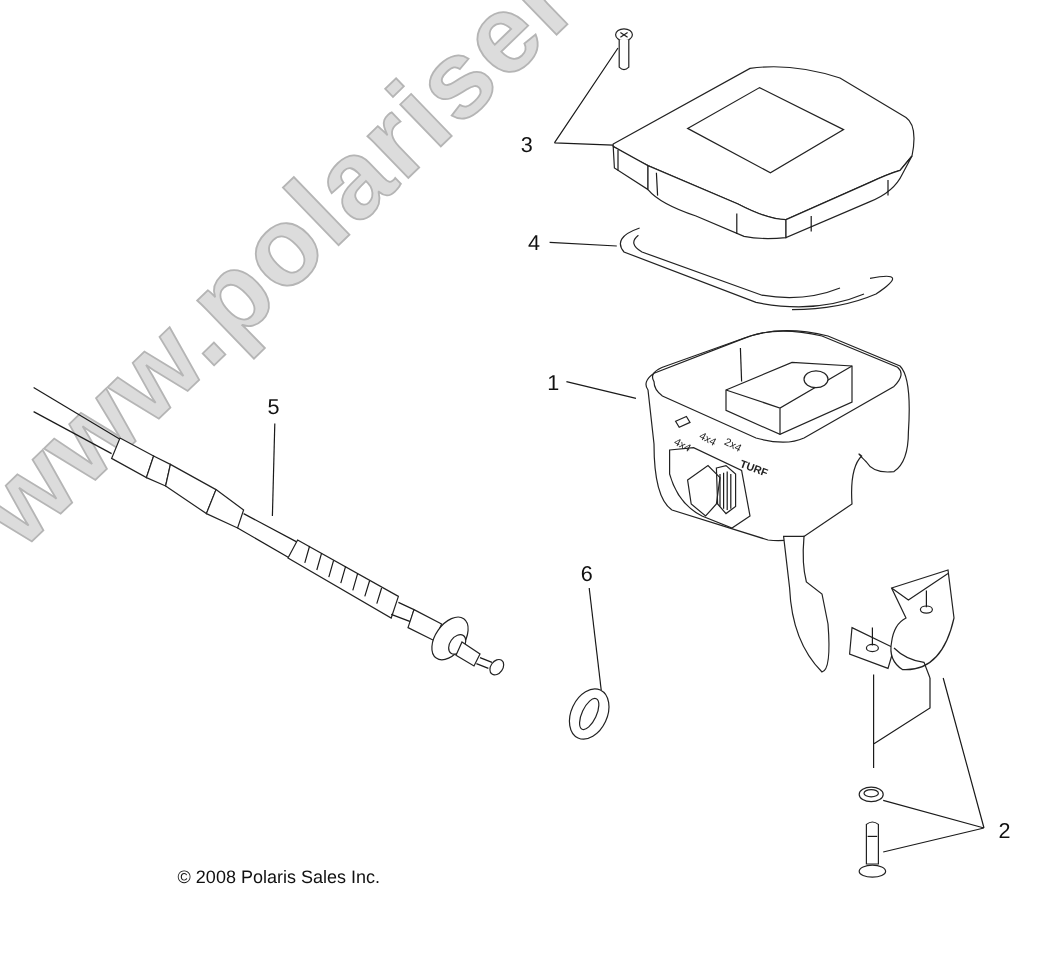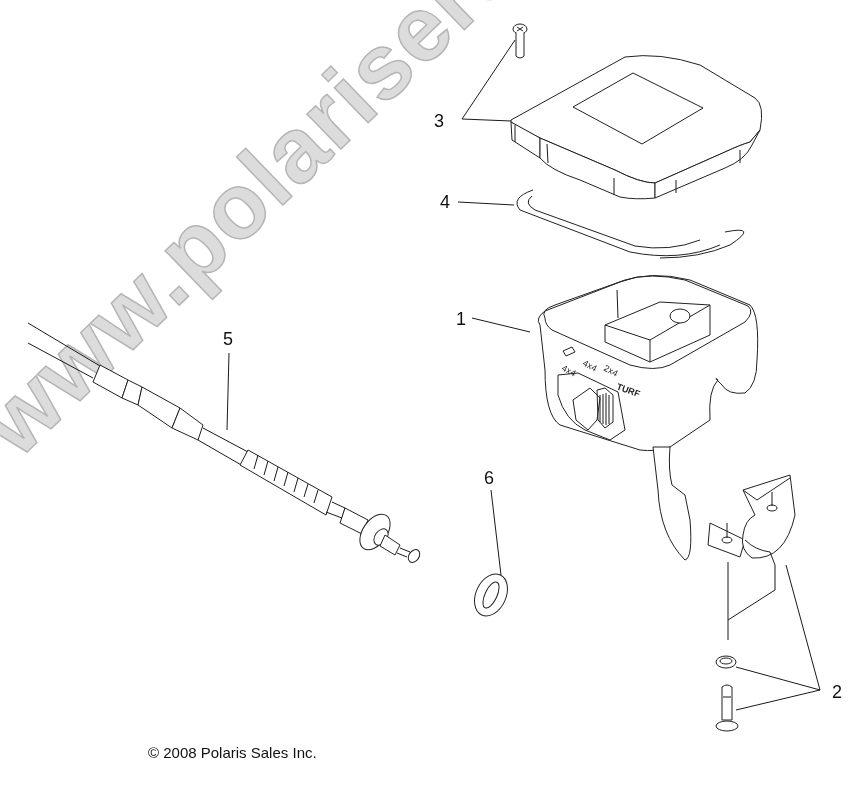--- a/index.html
+++ b/index.html
@@ -3,21 +3,21 @@
   <meta charset="utf-8">
   <style>
     html, body { margin: 0; padding: 0; background: #ffffff; }
     body { width: 868px; height: 795px; position: relative; overflow: hidden; font-family: "Liberation Sans", sans-serif; }
     #stage { position: absolute; left: 0; top: 0; width: 868px; height: 795px; }
     svg { position: absolute; left: 0; top: 0; }
     .line { stroke: #1a1a1a; stroke-width: 1; fill: none; }
     .part { stroke: #222; stroke-width: 1; fill: #ffffff; }
     .part-nf { stroke: #222; stroke-width: 1; fill: none; }
     .callout { position: absolute; font-size: 18px; color: #111; line-height: 1; }
-    .copyright { position: absolute; left: 148px; top: 744px; font-size: 15px; color: #111; }
+    .copyright { position: absolute; left: 148px; top: 723px; font-size: 15px; color: #111; }
     .watermark {
       position: absolute; left: -40px; top: 400px;
       font-family: "Liberation Sans", sans-serif; font-weight: bold;
       font-size: 92px; color: #dcdcdc; letter-spacing: 2px;
       -webkit-text-stroke: 1.5px #b5b5b5;
       transform-origin: 0 0; transform: rotate(-44deg);
       white-space: nowrap; pointer-events: none;
     }
   </style>
 </head>

